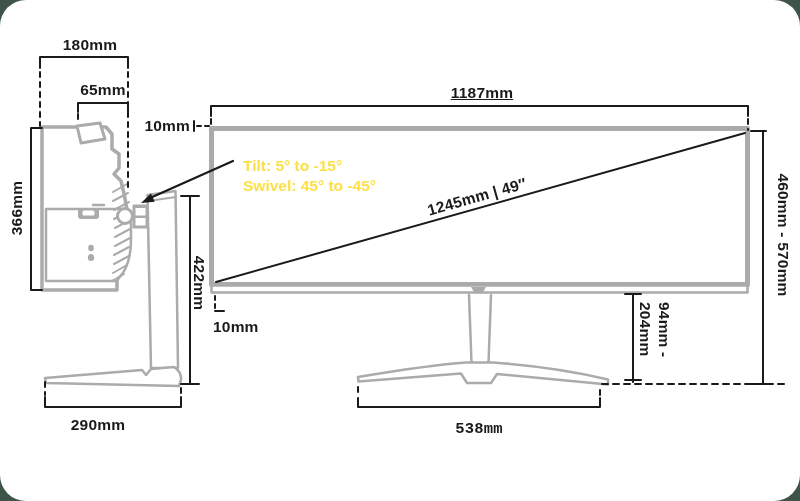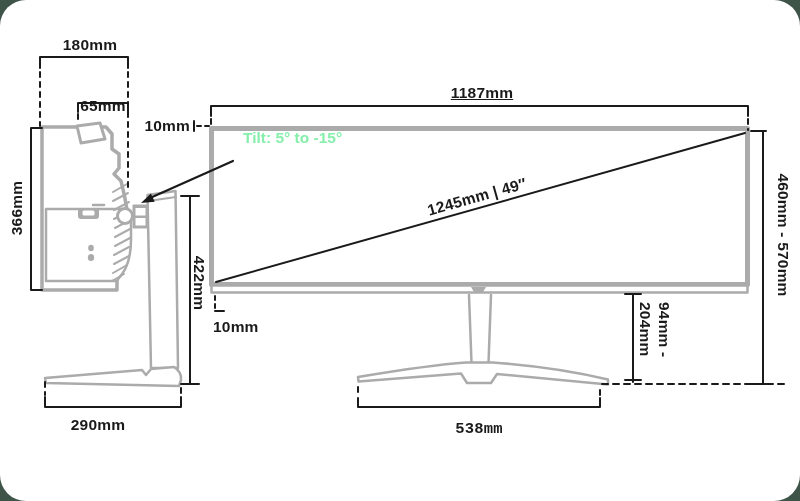--- a/index.html
+++ b/index.html
@@ -20,22 +20,22 @@
     display:flex;align-items:center;justify-content:center;
     font-weight:700;font-size:15.5px;color:#1A1A1A;
     white-space:nowrap;letter-spacing:0.2px;
   }
   .label.left{justify-content:flex-start;}
   .label.right{justify-content:flex-end;}
   .rot90{transform:rotate(90deg);}
   .rotm90{transform:rotate(-90deg);}
   .twoline{flex-direction:column;align-items:flex-start;justify-content:center;line-height:19px;}
   .annot{
-    position:absolute;left:243px;top:128px;
-    font-weight:700;font-size:15.5px;color:#86efac;line-height:20px;
+    position:absolute;left:243px;top:156px;
+    font-weight:700;font-size:15.5px;color:#fde047;line-height:20px;
     white-space:nowrap;
   }
 </style>
 </head>
 <body>
 
 <div class="card"></div>
 
 <svg class="diagram" width="800" height="501" viewBox="0 0 800 501">
 
@@ -119,34 +119,35 @@
   </g>
 
   <g>
     <path d="M233,161 L150,198" stroke="#1A1A1A" stroke-width="2.2" fill="none" stroke-linecap="round"></path>
     <polygon points="141,203 154.7,201.7 150.9,193.5" fill="#1A1A1A"></polygon>
   </g>
 </svg>
 
 <div class="label" style="left:40px;top:35px;width:100px;height:20px;">180mm</div>
 
-<div class="label" style="left:53px;top:96px;width:100px;height:20px;">65mm</div>
+<div class="label" style="left:53px;top:80px;width:100px;height:20px;">65mm</div>
 
 <div class="label rotm90" style="left:-23px;top:198px;width:80px;height:20px;">366mm</div>
 
 <div class="label rot90" style="left:159px;top:273px;width:80px;height:20px;">422mm</div>
 
 <div class="label" style="left:48px;top:415px;width:100px;height:20px;">290mm</div>
 
 <div class="label right" style="left:92px;top:116px;width:98px;height:20px;">10mm</div>
 
 <div class="label" style="left:432px;top:83px;width:100px;height:20px;text-decoration:underline;">1187mm</div>
 
 <div class="annot">
   <div>Tilt: 5° to -15°</div>
+  <div>Swivel: 45° to -45°</div>
 </div>
 
 <div class="label" style="left:387px;top:187px;width:180px;height:20px;transform:rotate(-15.8deg);">1245mm | 49″</div>
 
 <div class="label left" style="left:213px;top:317px;width:100px;height:20px;">10mm</div>
 
 <div class="label rot90" style="left:708px;top:225px;width:150px;height:20px;">460mm - 570mm</div>
 
 <div class="label rot90 twoline" style="left:620px;top:318px;width:70px;height:38px;">
   <div>94mm -</div>

